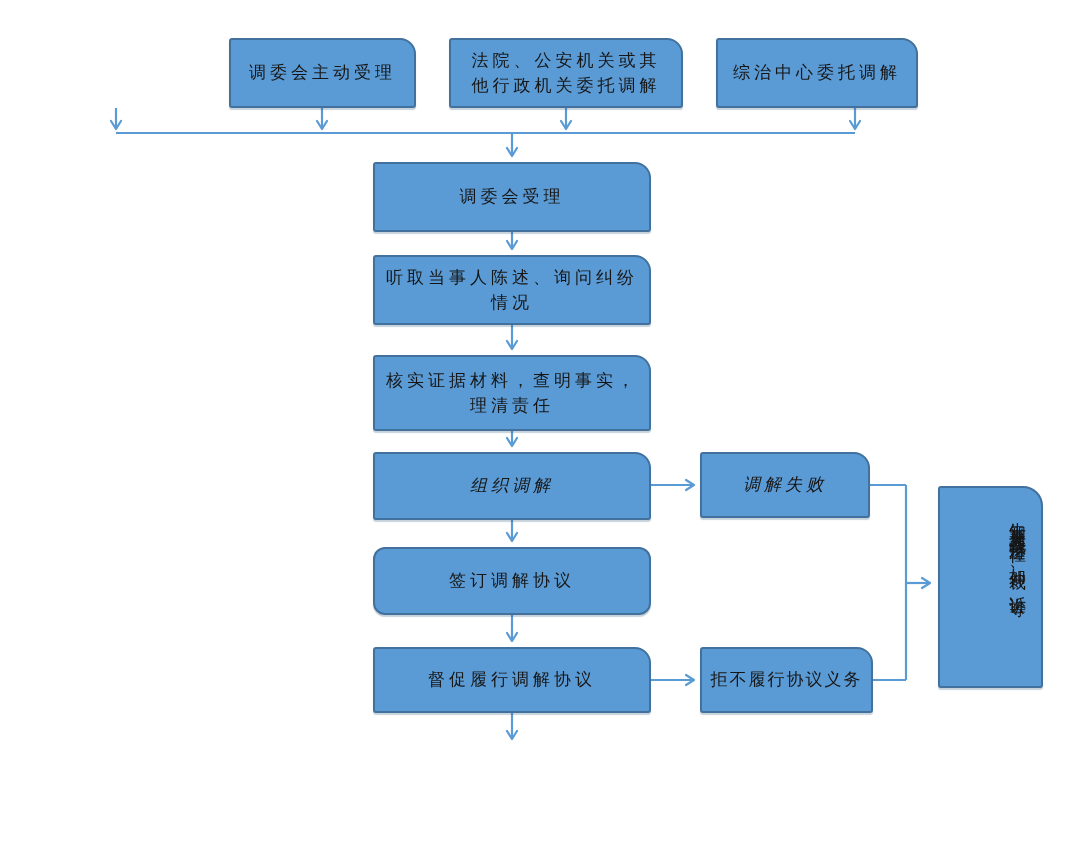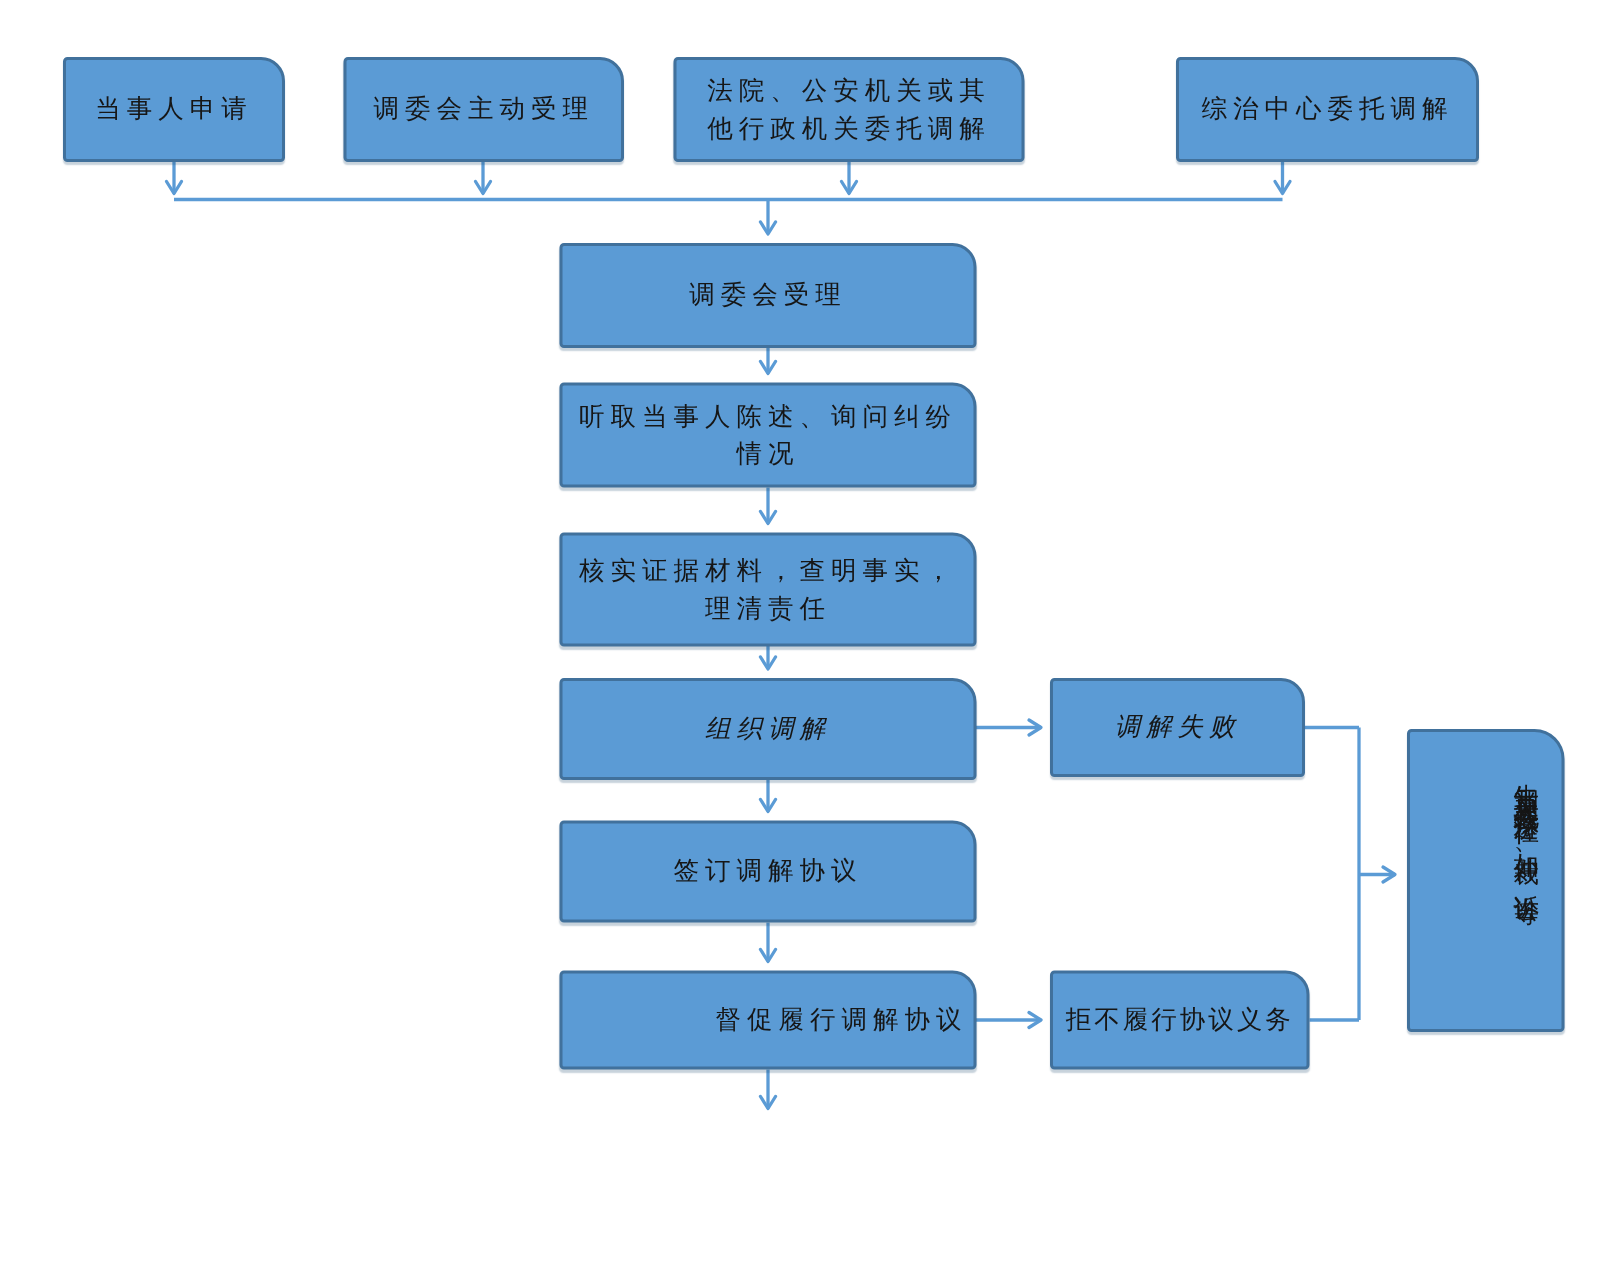--- a/index.html
+++ b/index.html
@@ -88,34 +88,31 @@
 
       <path d="M650,485 H694" marker-end="url(#arrowV)"></path>
       <path d="M650,680 H694" marker-end="url(#arrowV)"></path>
       <path d="M870,485 H906"></path>
       <path d="M873,680 H906"></path>
       <path d="M906,485 V680"></path>
       <path d="M906,583 H930" marker-end="url(#arrowV)"></path>
     </g>
   </svg>
 
-  <div class="node" style="left:42px; top:38px; width:148px; height:70px;">
-    <span>当事人申请</span>
-  </div>
 
   <div class="node" style="left:229px; top:38px; width:187px; height:70px;">
     <span>调委会主动受理</span>
   </div>
 
   <div class="node" style="left:449px; top:38px; width:234px; height:70px;">
     <span>法院、公安机关或其</span>
     <span>他行政机关委托调解</span>
   </div>
 
-  <div class="node" style="left:784px; top:38px; width:202px; height:70px;">
+  <div class="node" style="left:716px; top:38px; width:202px; height:70px;">
     <span>综治中心委托调解</span>
   </div>
 
   <div class="node" style="left:373px; top:162px; width:278px; height:70px;text-align:center;">
     <span>调委会受理</span>
   </div>
 
   <div class="node" style="left:373px; top:255px; width:278px; height:70px;">
     <span>听取当事人陈述、询问纠纷</span>
     <span>情况</span>
@@ -123,25 +120,25 @@
 
   <div class="node" style="left:373px; top:355px; width:278px; height:76px;">
     <span>核实证据材料，查明事实，</span>
     <span>理清责任</span>
   </div>
 
   <div class="node" style="left:373px; top:452px; width:278px; height:68px;font-style:italic;">
     <span>组织调解</span>
   </div>
 
-  <div class="node" style="left:373px; top:547px; width:278px; height:68px;">
+  <div class="node" style="left:373px; top:547px; width:278px; height:68px;border-radius:12px;">
     <span>签订调解协议</span>
   </div>
 
-  <div class="node" style="left:373px; top:647px; width:278px; height:66px;align-items:flex-end;">
+  <div class="node" style="left:373px; top:647px; width:278px; height:66px;">
     <span>督促履行调解协议</span>
   </div>
 
 
   <div class="node" style="left:700px; top:452px; width:170px; height:66px;font-style:italic;">
     <span>调解失败</span>
   </div>
 
   <div class="node" style="left:700px; top:647px; width:173px; height:66px; padding:2px 1px; letter-spacing:2px;">
     <span>拒不履行协议义务</span>

